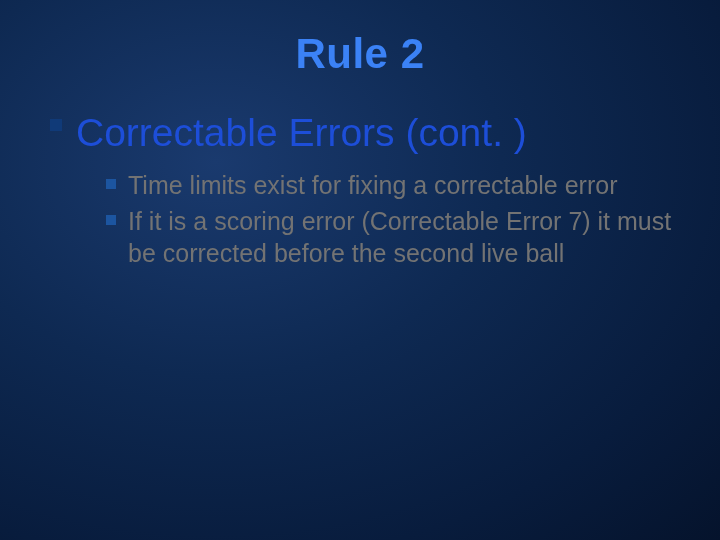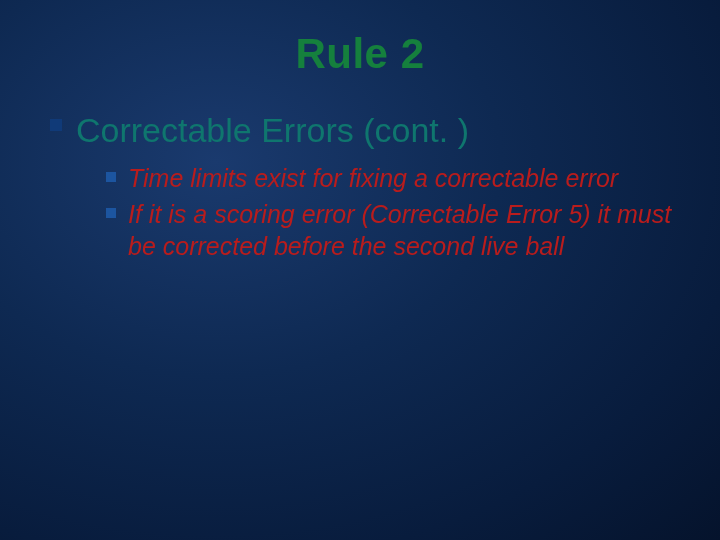--- a/index.html
+++ b/index.html
@@ -18,44 +18,44 @@
     box-sizing: border-box;
     width: 720px;
     height: 540px;
     padding: 30px 40px 40px 40px;
     position: relative;
   }
   .title {
     font-size: 42px;
     font-weight: bold;
     text-align: center;
-    color: #15803d;
+    color: #3b82f6;
     margin: 0 0 30px 0;
     letter-spacing: 0.5px;
   }
   .level1 {
     margin-left: 10px;
   }
   .bullet-row {
     display: flex;
     align-items: flex-start;
     margin-bottom: 10px;
   }
   .bullet-l1 {
     width: 12px;
     height: 12px;
     background: #103a78;
     flex: 0 0 12px;
     margin-top: 11px;
     margin-right: 14px;
   }
   .text-l1 {
-    font-size: 34px;
+    font-size: 39px;
     line-height: 1.3;
-    color: #0f766e;
+    color: #1d4ed8;
   }
   .level2 {
     margin-left: 56px;
     margin-top: 8px;
   }
   .bullet-row-l2 {
     display: flex;
     align-items: flex-start;
     margin-bottom: 4px;
   }
@@ -63,22 +63,21 @@
     width: 10px;
     height: 10px;
     background: #1c55a0;
     flex: 0 0 10px;
     margin-top: 10px;
     margin-right: 12px;
   }
   .text-l2 {
     font-size: 25px;
     line-height: 1.28;
-    color: #b91c1c;
-    font-style: italic;
+    color: #737373;
   }
 </style>
 </head>
 <body>
 
 <div class="slide">
 
   <h1 class="title">Rule 2</h1>
 
   <div class="level1">
@@ -90,19 +89,19 @@
     <div class="level2">
 
       <div class="bullet-row-l2">
         <div class="bullet-l2"></div>
         <div class="text-l2">Time limits exist for fixing a correctable error</div>
       </div>
 
 
       <div class="bullet-row-l2">
         <div class="bullet-l2"></div>
-        <div class="text-l2">If it is a scoring error (Correctable Error 5) it must be corrected before the second live ball</div>
+        <div class="text-l2">If it is a scoring error (Correctable Error 7) it must be corrected before the second live ball</div>
       </div>
 
     </div>
   </div>
 
 </div>
 
 </body></html>

